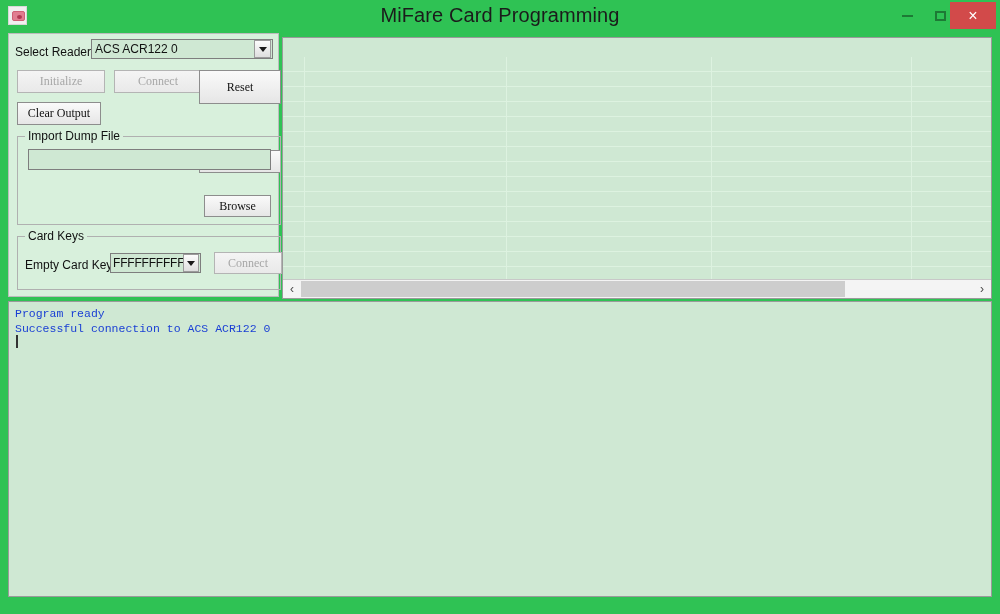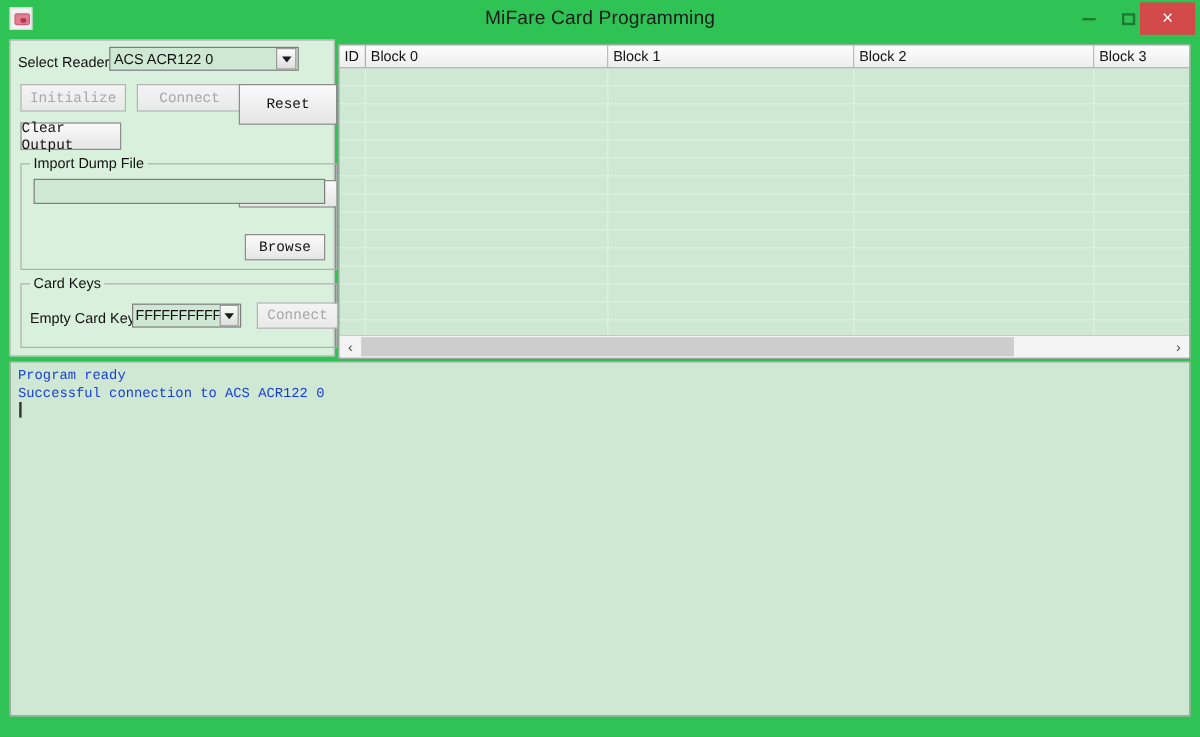--- a/index.html
+++ b/index.html
@@ -39,21 +39,21 @@
   }
   #app-icon .glyph::after {
     content: ""; position: absolute;
     left: 4px; top: 2.5px; width: 5px; height: 4px;
     background: #b03850; border-radius: 50%;
   }
   #title-text {
     position: absolute; left: 0; top: 0;
     width: 1000px; height: 31px;
     line-height: 31px; text-align: center;
-    font-size: 16px; color: #1b1b1b;
+    font-size: 20px; color: #1b1b1b;
     letter-spacing: .1px;
     font-family: "Liberation Sans", sans-serif;
   }
   .winbtn {
     position: absolute; top: 0; height: 31px;
     display: flex; align-items: center; justify-content: center;
   }
   #btn-min { left: 892px; width: 30px; }
   #btn-max { left: 925px; width: 30px; }
   #btn-close {
@@ -76,21 +76,21 @@
     padding-left: 36px;
   }
   #left-inner { position: absolute; left: 0; top: 0; width: 269px; height: 262px; }
 
   #label-select-reader {
     position: absolute; left: 6px; top: 11px;
     font-size: 12px; color: #111;
   }
   #reader-select {
     position: absolute; left: 82px; top: 5px;
-    width: 158px; height: 20px;
+    width: 182px; height: 20px;
     background: #cfe8d3;
     border: 1px solid #7e7e7e;
     display: flex; align-items: center;
   }
   #reader-select .val {
     flex: 1; padding-left: 3px;
     font-size: 12px; color: #111;
     white-space: nowrap; overflow: hidden;
   }
   #reader-select .arrowbox {
@@ -105,21 +105,21 @@
     border-right: 4px solid transparent;
     border-top: 5px solid #1a1a1a;
   }
 
   .btn {
     position: absolute;
     background: linear-gradient(#fafafa, #e6e6e6);
     border: 1px solid #8d8d8d;
     font-size: 12px; color: #111;
     display: flex; align-items: center; justify-content: center;
-    font-family: Liberation Mono, monospace;
+    font-family: Liberation Serif, serif;
   }
   .btn.disabled { color: #a7a7a7; border-color: #b4b4b4;
     background: linear-gradient(#f4f4f4, #e9e9e9); }
 
   #btn-initialize  { left: 8px;   top: 36px; width: 88px; height: 23px; }
   #btn-connect     { left: 105px; top: 36px; width: 88px; height: 23px; }
   #btn-reset       { left: 190px; top: 36px; width: 82px; height: 34px; }
   #btn-clear       { left: 8px;   top: 68px; width: 84px; height: 23px; }
   #btn-quit        { left: 190px; top: 68px; width: 82px; height: 23px; margin-top: 48px; }
 
@@ -308,27 +308,20 @@
               <span class="tri-down"></span>
             </span>
         </div>
         <div class="btn disabled" id="btn-copycard">Connect</div>
       </div>
 
     </div>
   </div>
 
   <div id="grid-panel">
-    <div id="grid-header">
-        <div class="hcell" style="flex-basis: 22px;">ID</div>
-        <div class="hcell" style="flex-basis: 202px;">Block 0</div>
-        <div class="hcell" style="flex-basis: 205px;">Block 1</div>
-        <div class="hcell" style="flex-basis: 200px;">Block 2</div>
-        <div class="hcell" style="flex-basis: 200px;">Block 3</div>
-      </div>
     <div id="grid-body">
         <div class="grow">
           <div class="gcellsep" style="flex-basis: 22px;"></div>
           <div class="gcellsep" style="flex-basis: 202px;"></div>
           <div class="gcellsep" style="flex-basis: 205px;"></div>
           <div class="gcellsep" style="flex-basis: 200px;"></div>
           <div class="gcellsep" style="flex-basis: 200px;"></div>
         </div>
         <div class="grow">
           <div class="gcellsep" style="flex-basis: 22px;"></div>

